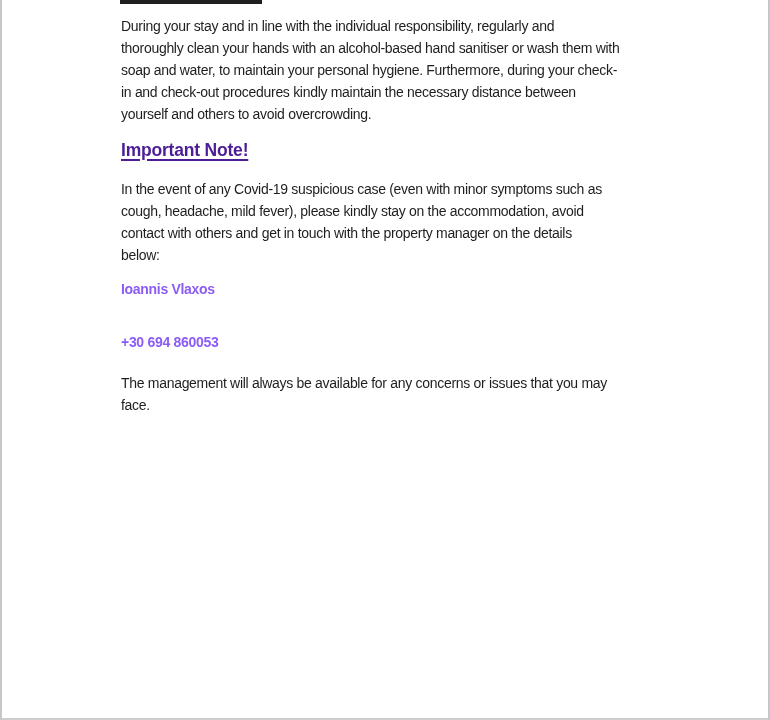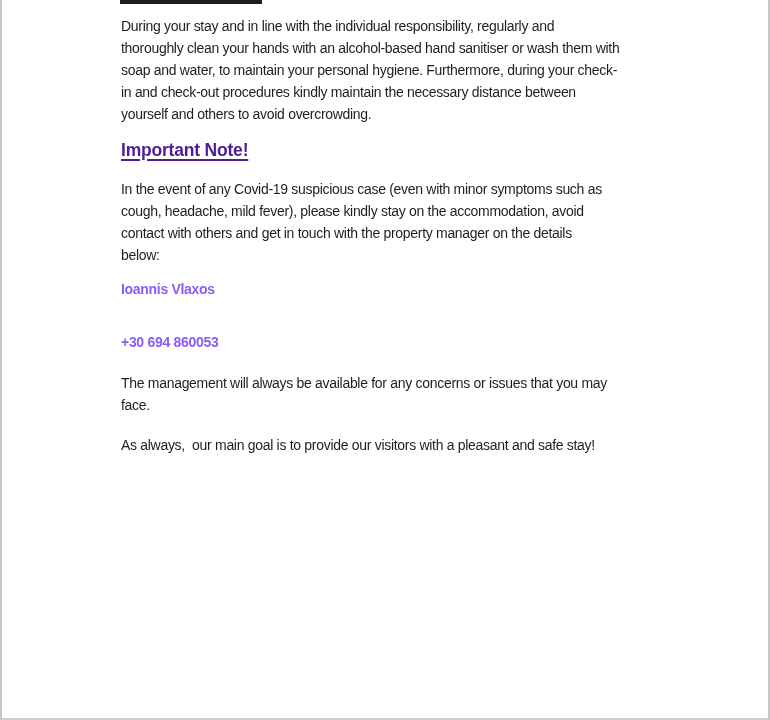--- a/index.html
+++ b/index.html
@@ -89,15 +89,14 @@
 below:</div>
 
   <div class="bold-line pos-name">Ioannis Vlaxos</div>
 
   <div class="bold-line pos-phone1">+30 694 860053</div>
 
 
   <div class="para pos-para3">The management will always be available for any concerns or issues that you may
 face.</div>
 
-  <div class="para pos-para4">As always,  our main goal is to provide our visitors with a pleasant and safe stay!</div>
 
 </div>
 
 </body></html>

